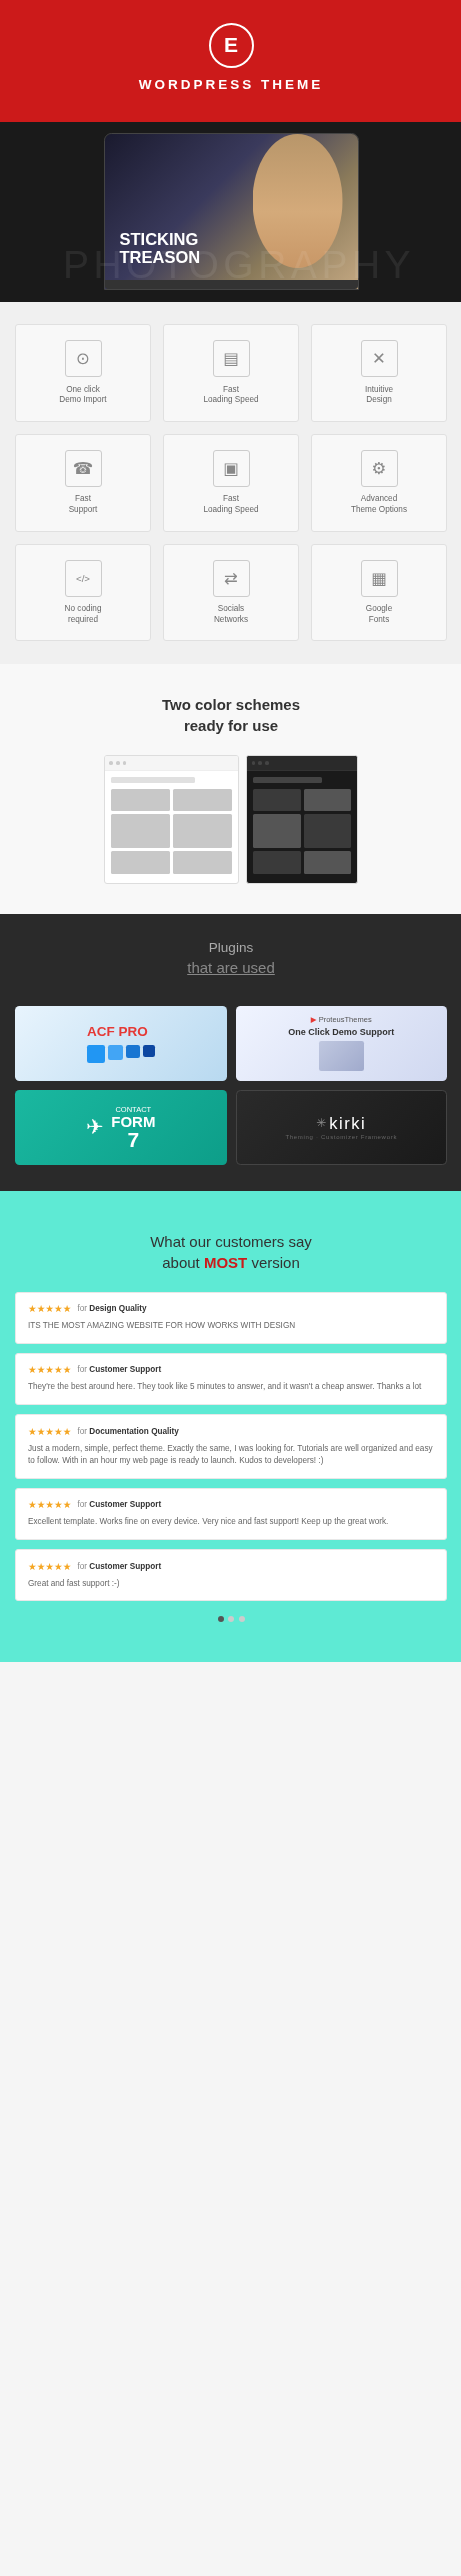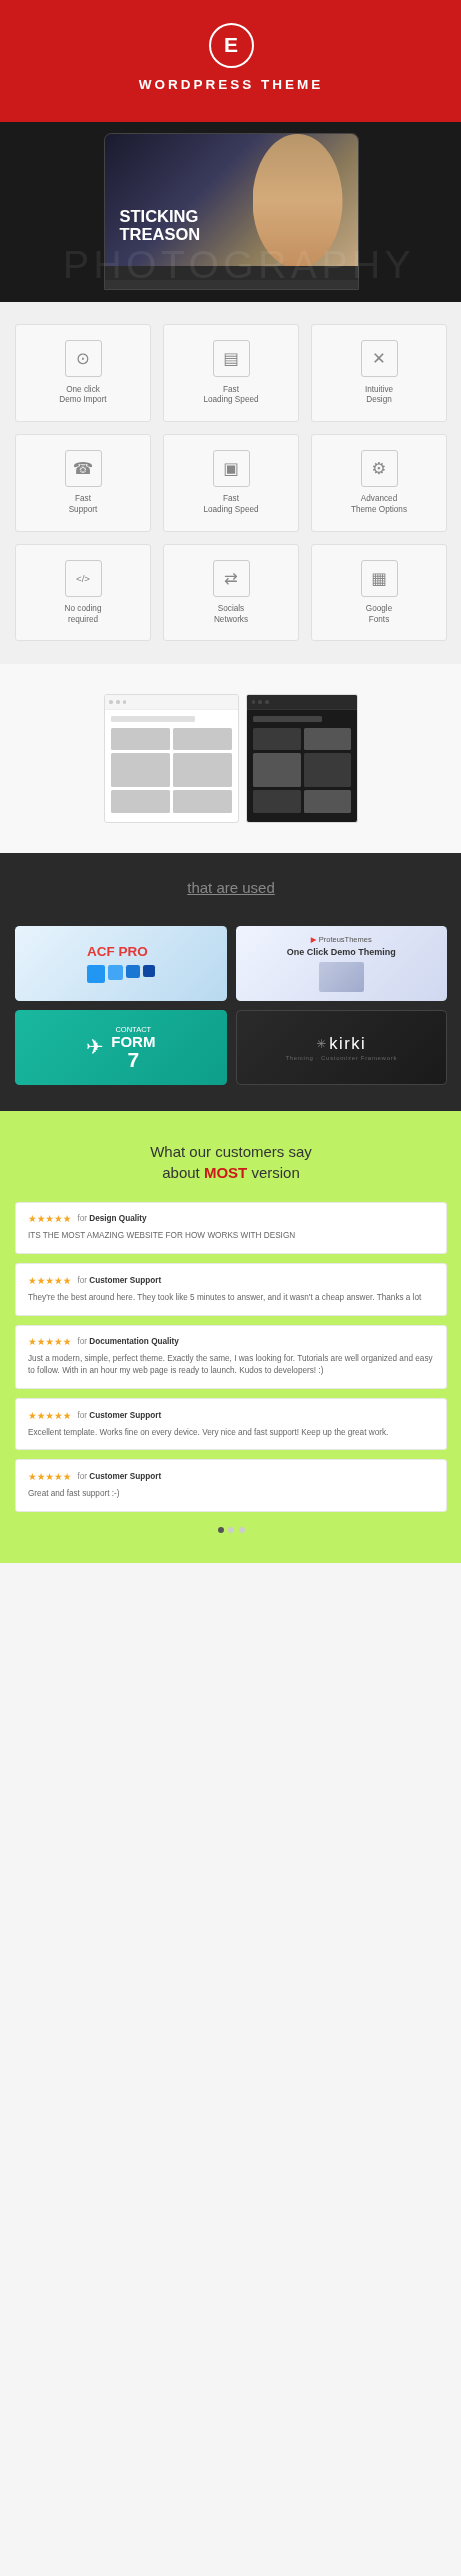--- a/index.html
+++ b/index.html
@@ -55,21 +55,21 @@
       width: 255px;
       height: 157px;
       background: #2a2a2a;
       border-radius: 7.5px 7.5px 0 0;
       border: 1.5px solid #444;
       position: relative;
       overflow: hidden;
     }
     .hero-laptop-screen {
       width: 100%;
-      height: 132px;
+      height: 155px;
       background: linear-gradient(135deg, #1a1a2e 0%, #3a3a5c 40%, #8a7a5a 70%, #c4a882 100%);
       position: relative;
       overflow: hidden;
       display: flex;
       align-items: flex-end;
     }
     .hero-laptop-screen::after {
       content: '';
       position: absolute;
       right: 15px;
@@ -304,22 +304,22 @@
     }
     .kirki-text {
       color: white;
       font-size: 16.5px;
       font-weight: 300;
       letter-spacing: 1.5px;
     }
 
     
     .reviews-section {
-      background: #bef264;
-      padding: 30px 15px;
+      background: #5eead4;
+      padding: 40px 15px;
     }
     .reviews-title {
       text-align: center;
       font-size: 15px;
       font-weight: 400;
       color: #333;
       margin-bottom: 19px;
       line-height: 1.4;
     }
     .reviews-title .highlight {
@@ -443,20 +443,23 @@
 
     <div class="feature-item">
       <div class="feature-icon">▦</div>
       <div class="feature-label">Google<br>Fonts</div>
     </div>
 
   </div>
 </div>
 
 <div class="color-schemes-section">
+  <div class="section-title">
+    Two color schemes<br>ready for use
+  </div>
   <div class="color-schemes-preview">
 
     <div class="scheme-preview light">
       <div class="scheme-header">
         <div class="scheme-dot"></div>
         <div class="scheme-dot"></div>
         <div class="scheme-dot"></div>
       </div>
       <div class="scheme-content">
         <div class="scheme-title-bar"></div>
@@ -486,20 +489,21 @@
           <div class="scheme-img tall dark-img"></div>
           <div class="scheme-img dark-img"></div>
           <div class="scheme-img dark-img darker"></div>
         </div>
       </div>
     </div>
   </div>
 </div>
 
 <div class="plugins-section">
+  <div class="plugins-title">Plugins</div>
   <div class="plugins-subtitle">that are used</div>
   <div class="plugins-grid">
 
     <div class="plugin-card plugin-acf">
       <div class="plugin-acf-inner">
         <div class="acf-logo">
           <span>ACF</span><span style="color:#e53935"> PRO</span>
         </div>
         <div style="display:flex;gap:3px;margin-top:6px;">
           <div style="width:18px;height:18px;background:#2196F3;border-radius:2.2px;"></div>
@@ -508,21 +512,21 @@
           <div style="width:12px;height:12px;background:#0d47a1;border-radius:2.2px;"></div>
         </div>
       </div>
     </div>
 
     <div class="plugin-card plugin-demo">
       <div class="plugin-demo-inner">
         <div style="font-size:7.5px;color:#555;margin-bottom:3px;">
           <span style="color:#e53935;">▶</span> ProteusThemes
         </div>
-        <div class="plugin-demo-title">One Click Demo Theming</div>
+        <div class="plugin-demo-title">One Click Demo Support</div>
         <div style="margin-top:4.5px;display:flex;justify-content:center;">
           <div style="width:45px;height:30px;background:linear-gradient(135deg,#c0c8e0,#a0aacc);border-radius:2.2px;"></div>
         </div>
       </div>
     </div>
 
     <div class="plugin-card plugin-cf7">
       <div style="display:flex;align-items:center;gap:7.5px;">
         <div style="font-size:21px;color:white;">✈</div>
         <div>

